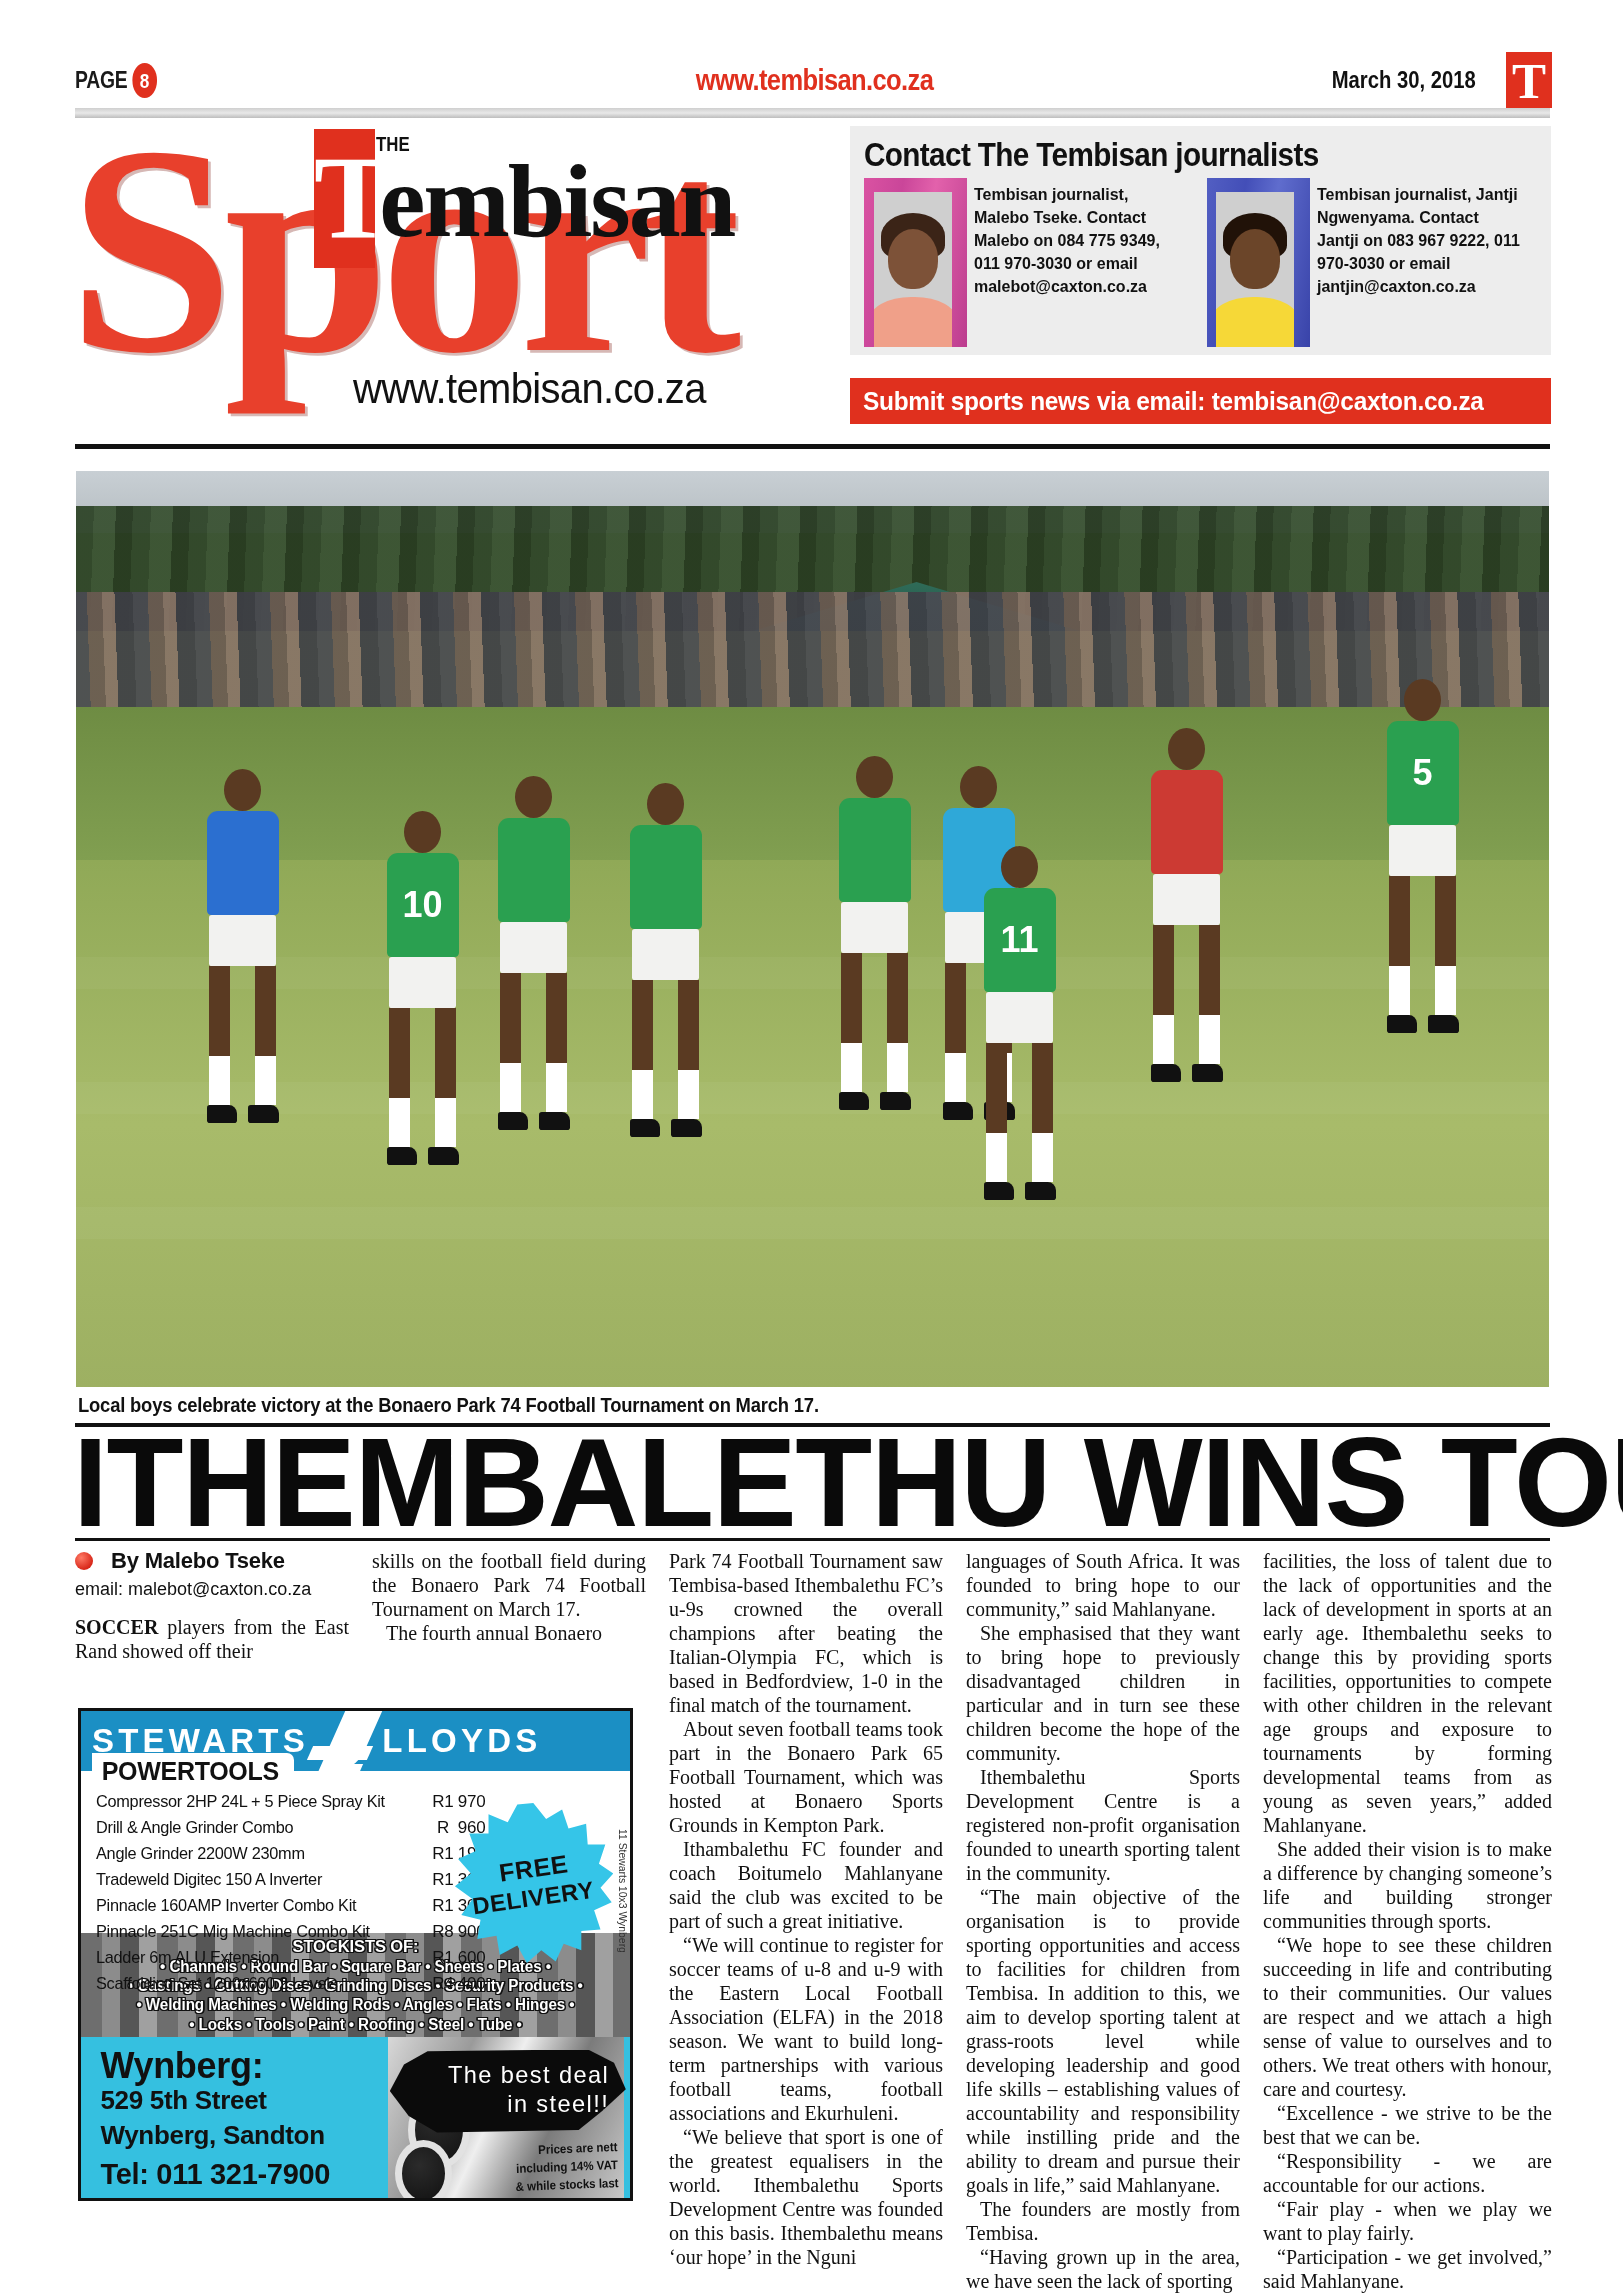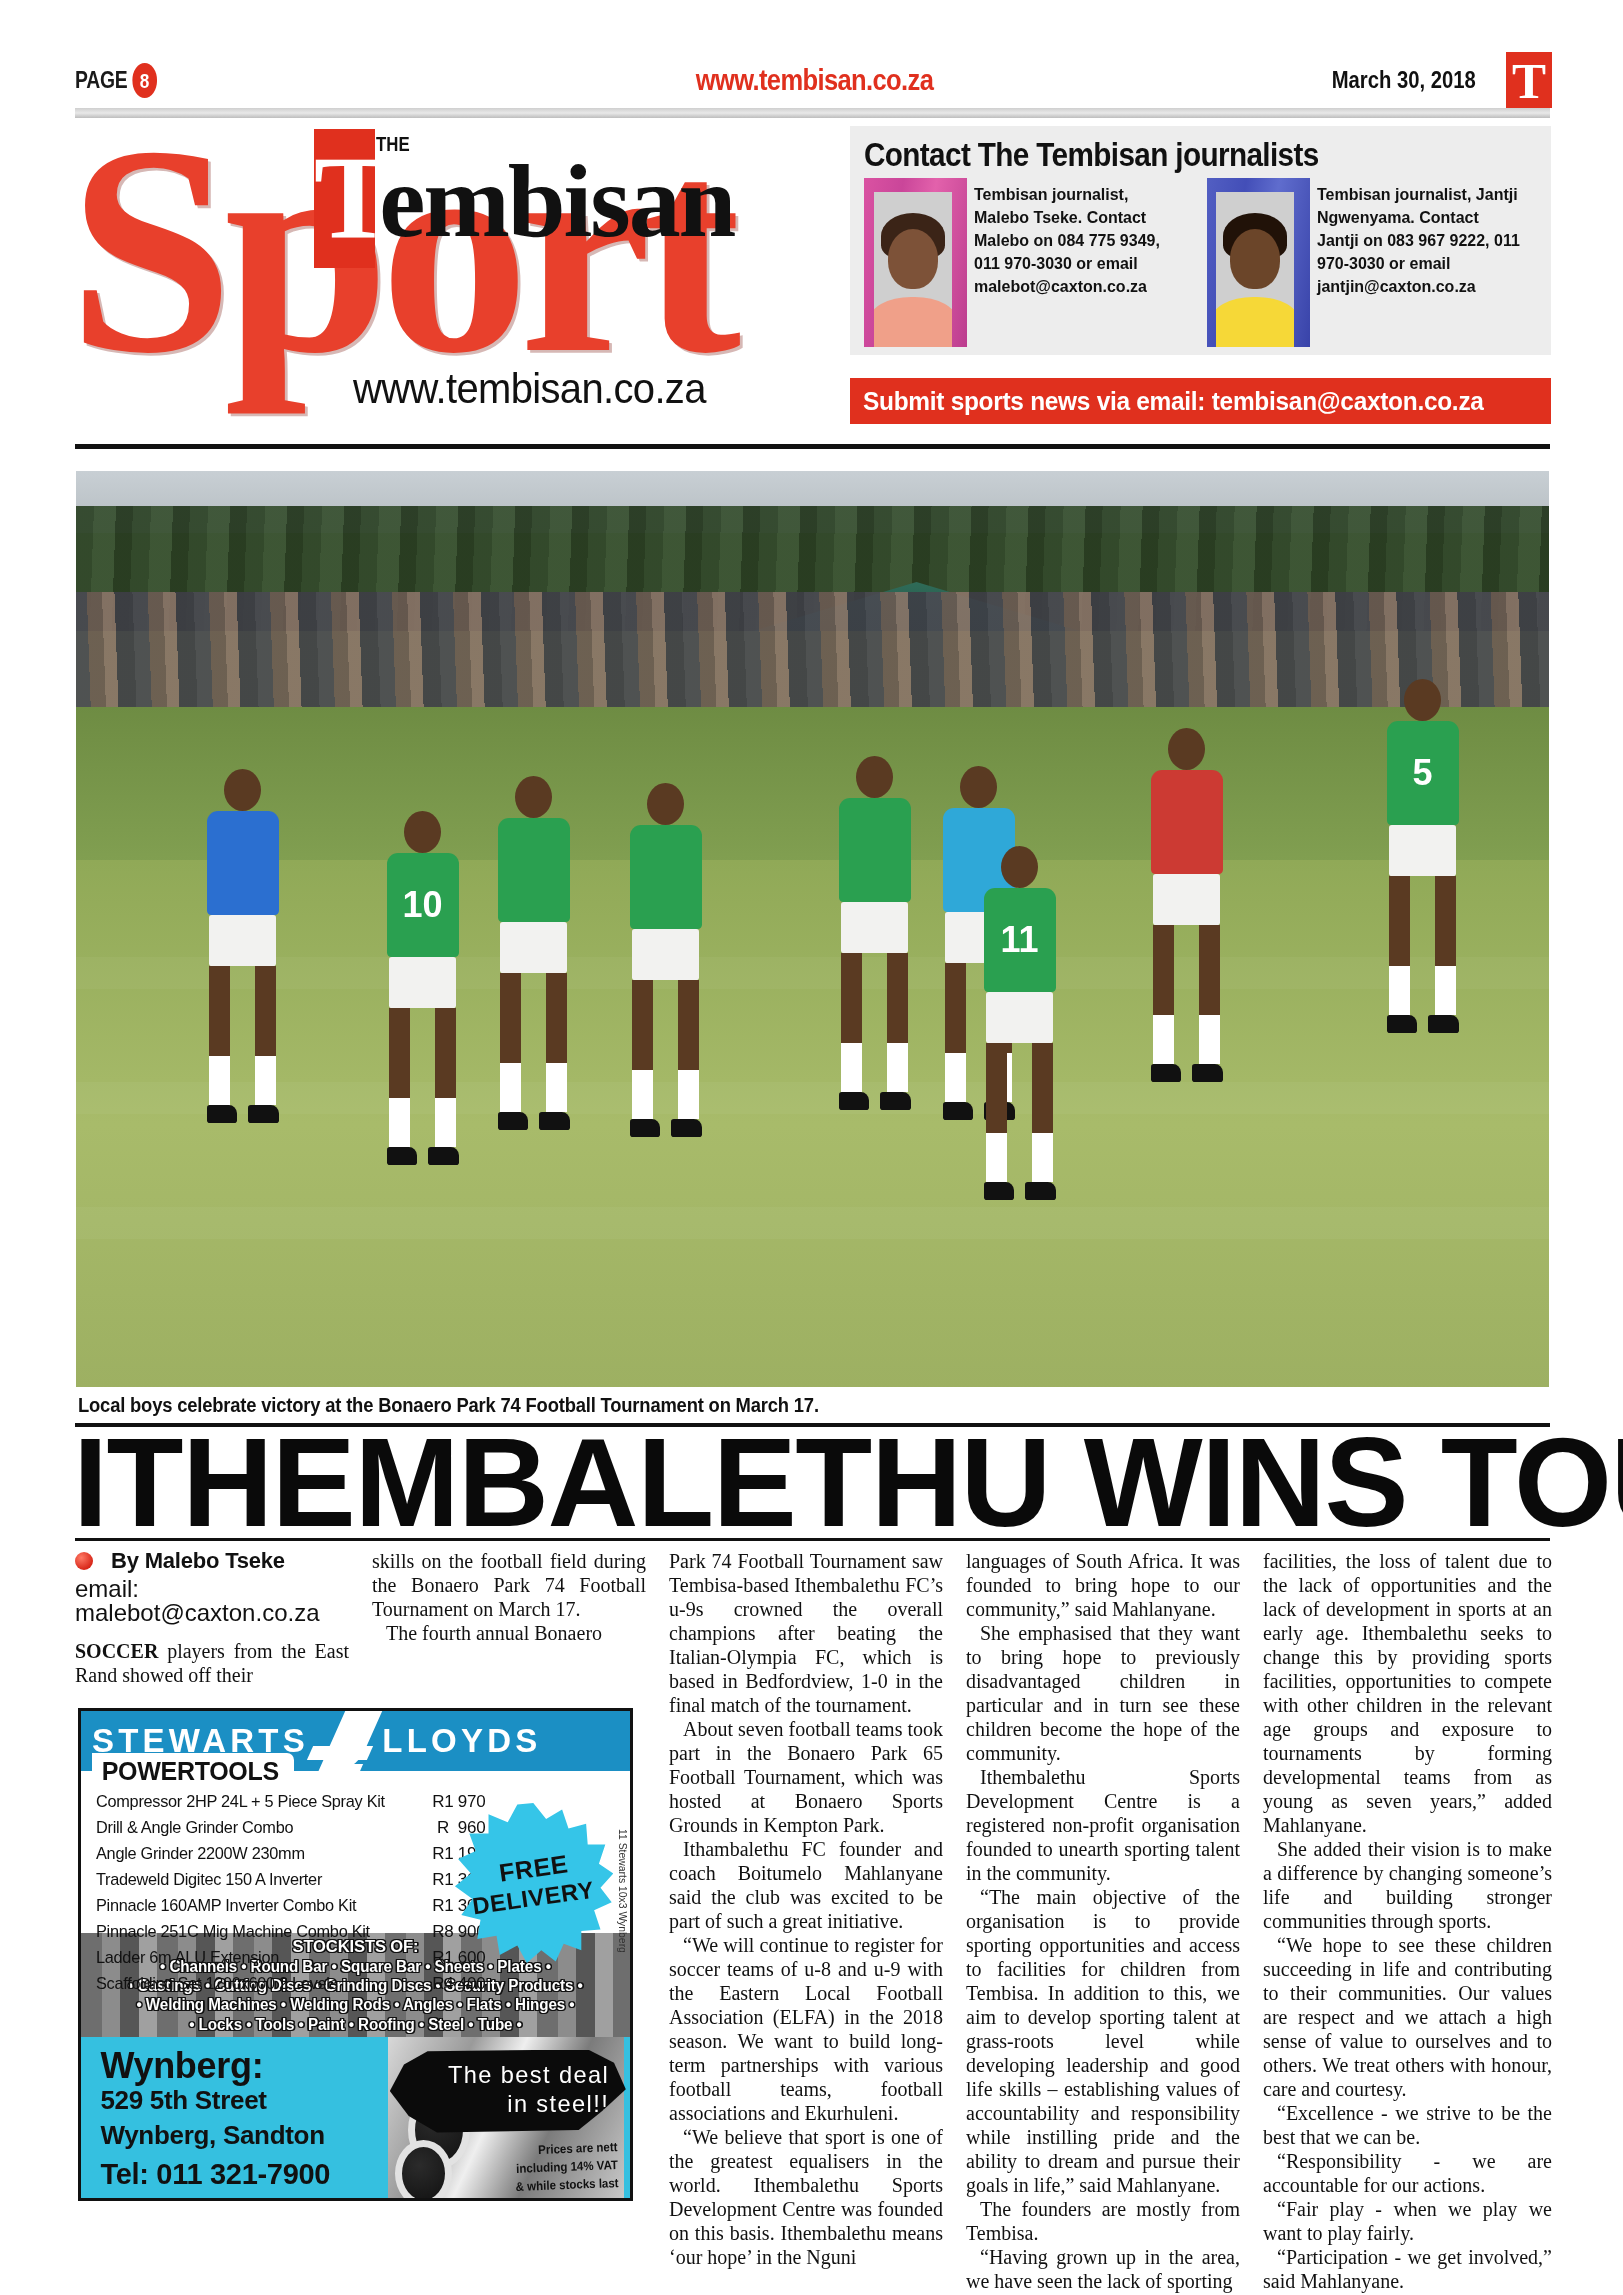--- a/index.html
+++ b/index.html
@@ -375,21 +375,21 @@
     background: radial-gradient(circle at 35% 32%, #ff7a66, #d8281a 70%);
     flex: 0 0 18px;
   }
   .byline-name {
     font-family: "Liberation Sans", sans-serif;
     font-weight: bold; font-size: 22px; color: #111;
     letter-spacing: -0.2px;
   }
   .byline-email {
     font-family: "Liberation Sans", sans-serif;
-    font-size: 24px; color: #111;
+    font-size: 18px; color: #111;
     margin-bottom: 14px;
   }
   .lede { font-family: "Liberation Serif", serif; font-size: 20px; line-height: 24px; }
   .lede b { font-weight: bold; }
 
   
   .ad {
     position: absolute;
     left: 78px; top: 1708px;
     width: 555px; height: 493px;

